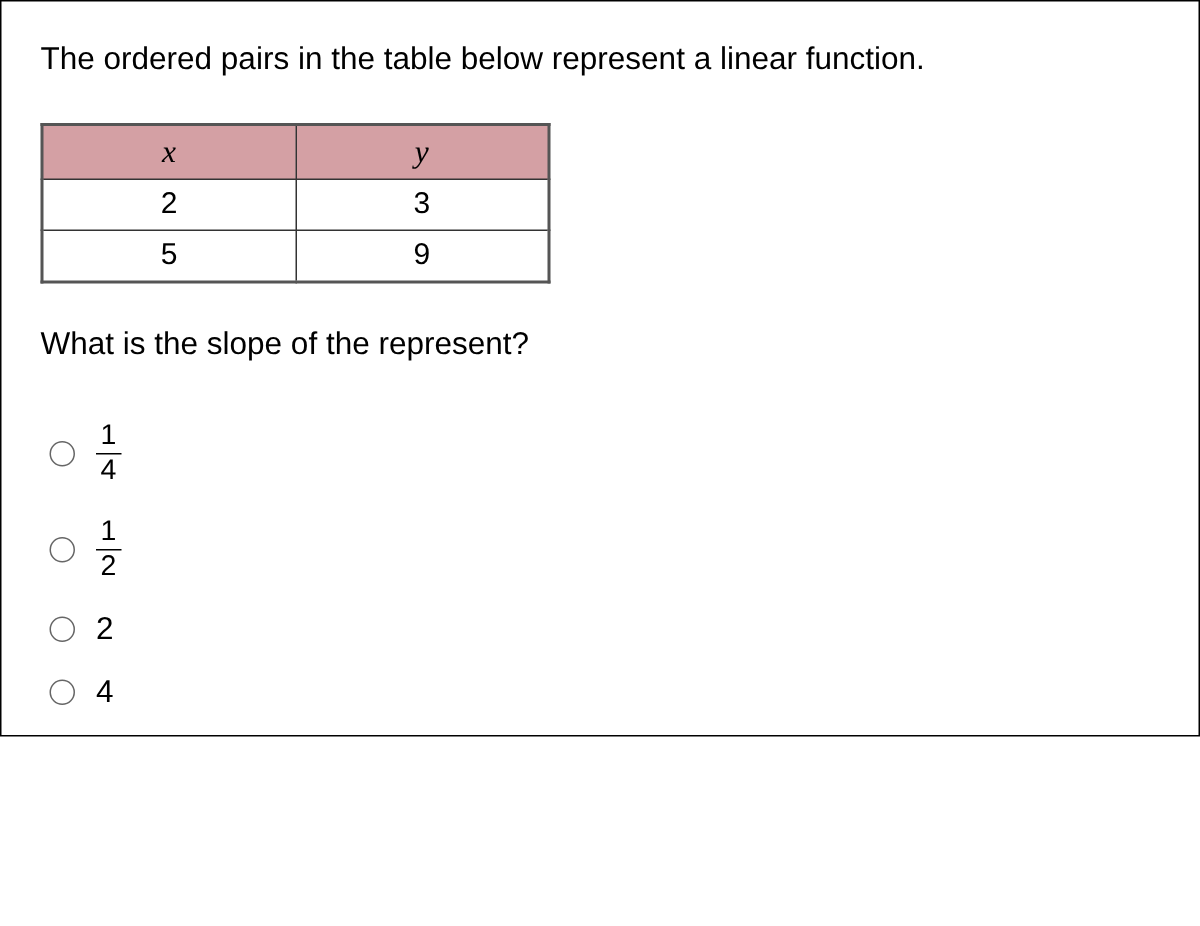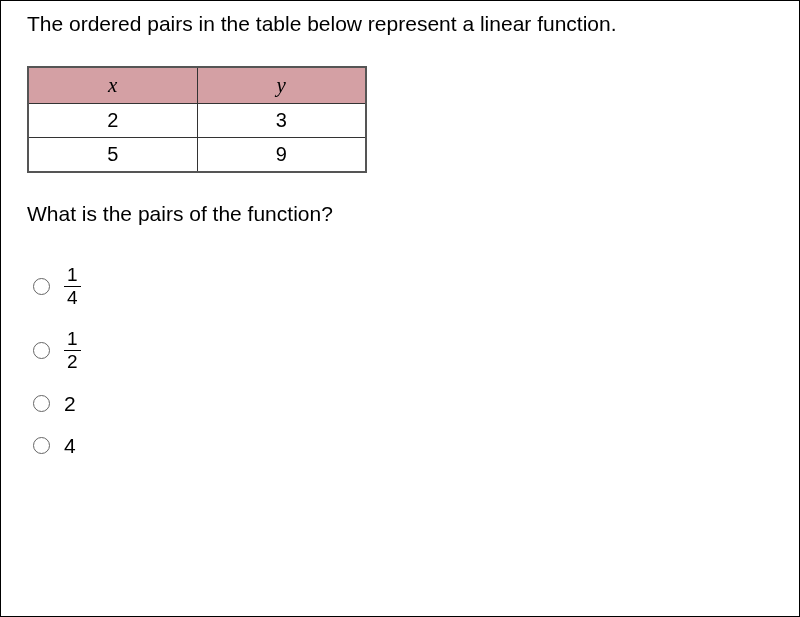--- a/index.html
+++ b/index.html
@@ -12,22 +12,22 @@
       font-size: 21px;
       color: #000;
       background: #fff;
       width: 800px;
       height: 617px;
       position: relative;
     }
     .frame {
       border: 1px solid #000;
       width: 800px;
-      height: 617px;
-      padding: 8px 26px;
+      height: 491px;
+      padding: 24px 26px;
     }
     .prompt-text {
       margin-bottom: 28px;
       line-height: 1.4;
     }
     .question-text {
       margin-top: 26px;
       margin-bottom: 26px;
       line-height: 1.4;
     }
@@ -116,21 +116,21 @@
         <td>2</td>
         <td>3</td>
       </tr>
       <tr>
         <td>5</td>
         <td>9</td>
       </tr>
     </tbody>
   </table>
 
-  <p class="question-text">What is the pairs of the function?</p>
+  <p class="question-text">What is the slope of the represent?</p>
 
   <div class="options">
 
     <div class="option-row tall">
       <span class="radio"></span>
       <span class="fraction">
         <span class="num">1</span>
         <span class="bar"></span>
         <span class="den">4</span>
       </span>

